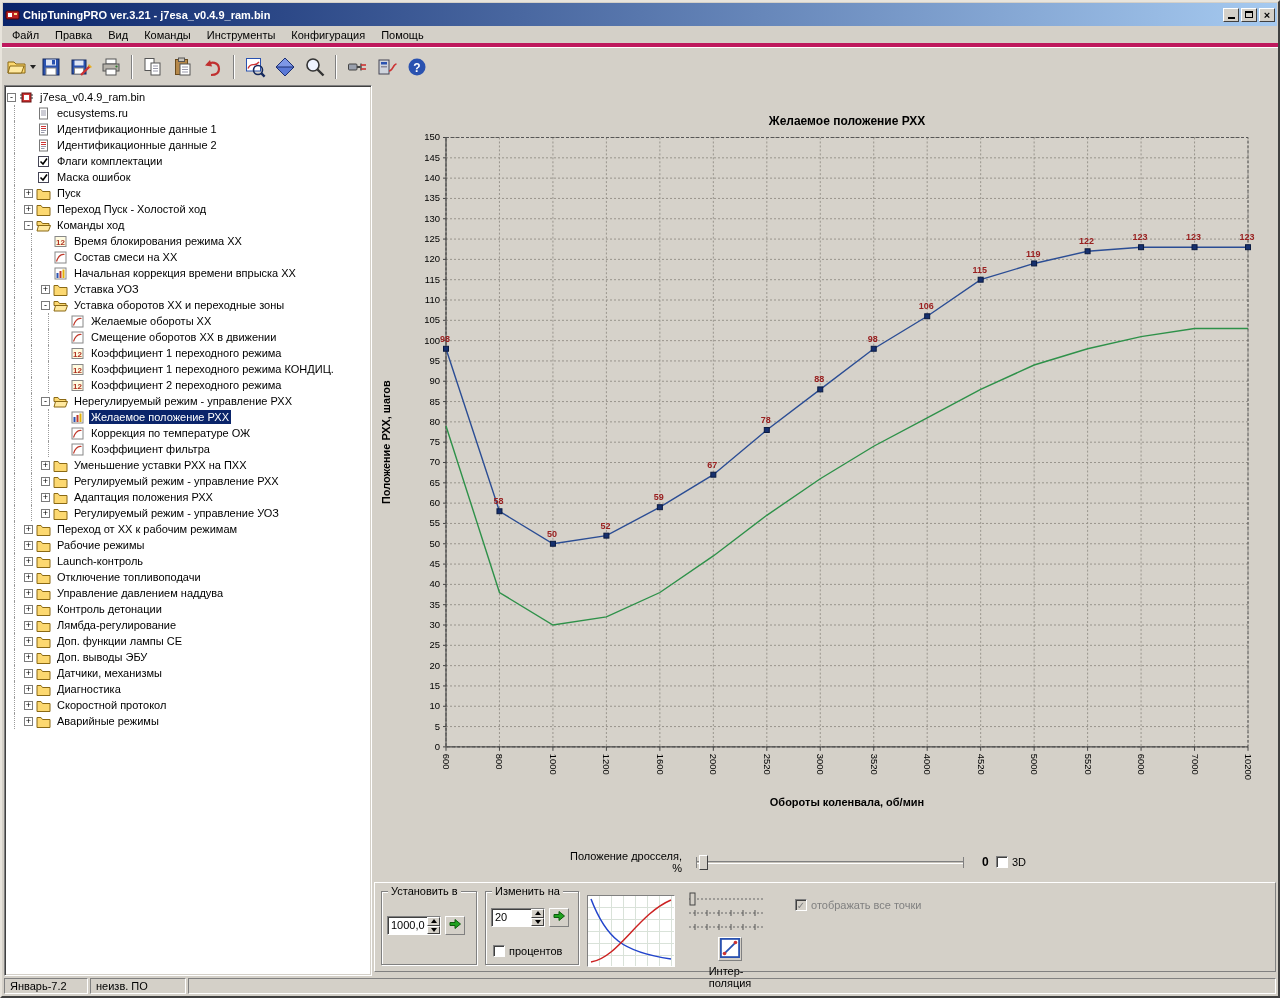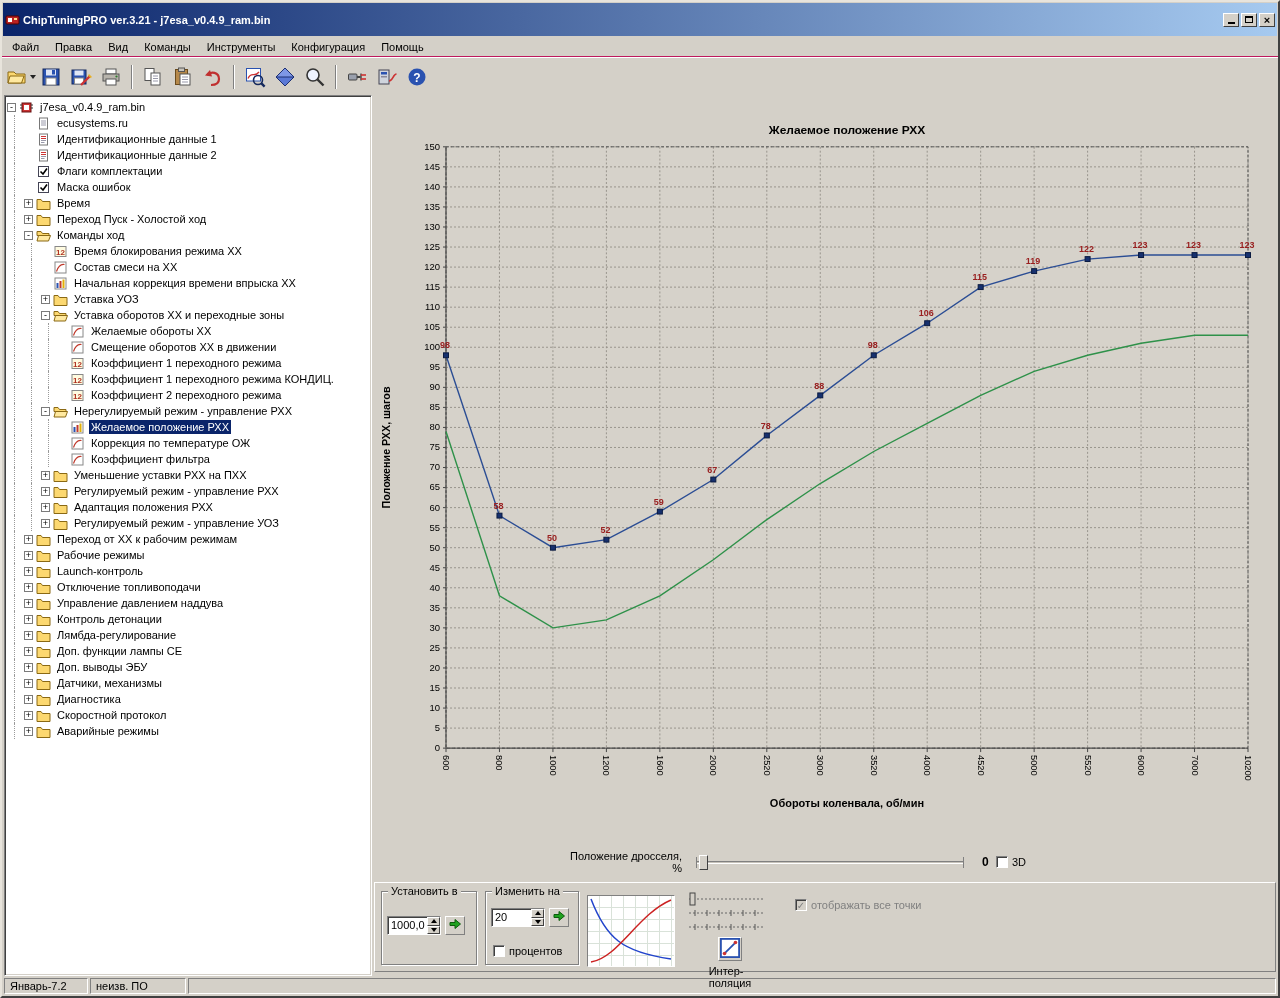--- a/index.html
+++ b/index.html
@@ -1,28 +1,28 @@
 <!DOCTYPE html>
 <html><head>
 <meta charset="utf-8">
 <style>
   html,body{margin:0;padding:0;background:#000;}
   *{box-sizing:border-box;font-family:"Liberation Sans","DejaVu Sans",sans-serif;}
   .app{width:1280px;height:998px;background:#d4d0c8;border:2px solid;border-color:#e8e4dc #404040 #404040 #e8e4dc;display:flex;flex-direction:column;overflow:hidden;user-select:none;}
   
-  .titlebar{height:33px;margin:1px;background:linear-gradient(90deg,#0a246a,#a6caf0);display:flex;align-items:center;padding:0 2px;flex:0 0 auto;}
+  .titlebar{height:23px;margin:1px;background:linear-gradient(90deg,#0a246a,#a6caf0);display:flex;align-items:center;padding:0 2px;flex:0 0 auto;}
   .app-icon{width:15px;height:14px;margin-right:3px;display:inline-flex;}
   .title-text{color:#fff;font-weight:bold;font-size:11px;flex:1;white-space:nowrap;overflow:hidden;}
   .win-btns{display:flex;gap:2px;}
   .winbtn{width:16px;height:14px;background:#d4d0c8;border:1px solid;border-color:#fff #404040 #404040 #fff;display:inline-flex;align-items:center;justify-content:center;font-size:9px;line-height:9px;color:#000;cursor:default;}
   .glyph-min{width:7px;height:2px;background:#000;margin-top:7px;}
   .glyph-max{width:8px;height:7px;border:1px solid #000;border-top-width:2px;}
   .glyph-close{font-size:11px;font-weight:bold;line-height:10px;}
   
-  .menubar{height:20px;display:flex;align-items:center;padding-left:2px;flex:0 0 auto;border-bottom:1px solid #be185d;}
+  .menubar{height:20px;display:flex;align-items:center;padding-left:2px;flex:0 0 auto;border-bottom:4px solid #be185d;}
   .menu-item{font-size:11px;padding:2px 8px;}
   
   .toolbar{height:38px;display:flex;align-items:center;padding:2px 4px;flex:0 0 auto;border-top:1px solid #fff;}
   .tb-btn{width:30px;height:30px;background:transparent;border:1px solid transparent;display:inline-flex;align-items:center;justify-content:center;padding:0;}
   .tb-icon{display:inline-flex;}
   .tb-caret{width:0;height:0;border-left:3px solid transparent;border-right:3px solid transparent;border-top:4px solid #222;margin-left:2px;}
   .tb-sep{width:2px;height:24px;border-left:1px solid #808080;border-right:1px solid #fff;margin:0 5px;}
   
   .main{flex:1;display:flex;min-height:0;padding:0 2px;}
   .tree-panel{width:368px;background:#fff;border:1px solid;border-color:#808080 #fff #fff #808080;box-shadow:inset 1px 1px 0 #404040,inset -1px -1px 0 #d4d0c8;overflow:hidden;padding:3px 0 0 2px;margin-right:2px;}
@@ -333,21 +333,21 @@
           <span class="tree-label">Маска ошибок</span>
         </div>
         <div class="tree-row">
           <span class="indent"></span>
           <span class="expander">+</span>
           <span class="tree-icon">
             <svg width="15" height="13" viewBox="0 0 15 13">
               <path d="M1 2.5h4l1.5 2H14v8H1z" fill="#fcd870" stroke="#8a6914"></path>
             </svg>
           </span>
-          <span class="tree-label">Время</span>
+          <span class="tree-label">Пуск</span>
         </div>
         <div class="tree-row">
           <span class="indent"></span>
           <span class="expander">+</span>
           <span class="tree-icon">
             <svg width="15" height="13" viewBox="0 0 15 13">
               <path d="M1 2.5h4l1.5 2H14v8H1z" fill="#fcd870" stroke="#8a6914"></path>
             </svg>
           </span>
           <span class="tree-label">Переход Пуск - Холостой ход</span>

